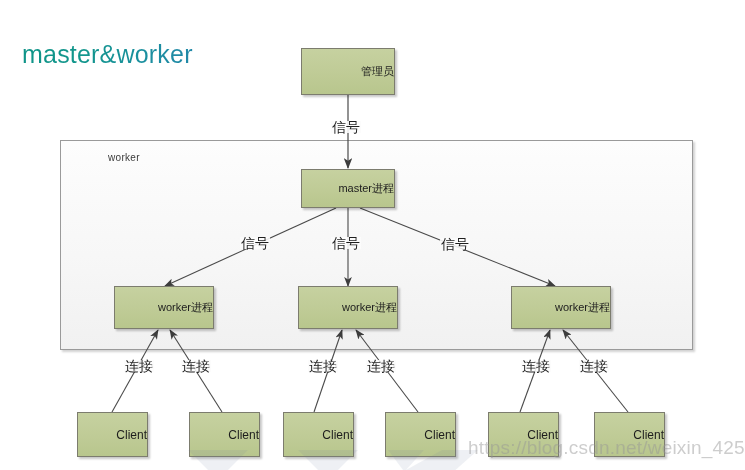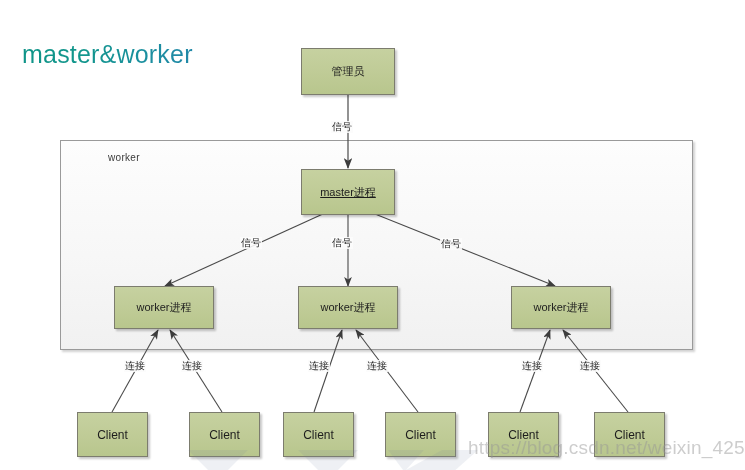--- a/index.html
+++ b/index.html
@@ -57,31 +57,31 @@
 
   
   .node {
     position: absolute;
     background: linear-gradient(180deg, #c6d1a0 0%, #bfcb96 55%, #b8c68d 100%);
     border: 1px solid #7c7c6e;
     box-shadow: 2px 2px 2px rgba(0,0,0,0.22);
     box-sizing: border-box;
     display: flex;
     align-items: center;
-    justify-content: center;
+    justify-content: flex-end;
     color: #1d1d1d;
     font-size: 11px;
     white-space: nowrap;
   }
   .node.small { font-size: 12px; }
 
   
   .edge-label {
     position: absolute;
-    font-size: 10px;
+    font-size: 14px;
     color: #1f1f1f;
     background: rgba(252,252,252,0.88);
     padding: 0 1px;
     white-space: nowrap;
     line-height: 12px;
   }
 
   
   #edges {
     position: absolute;
@@ -146,21 +146,21 @@
 
     <line x1="520" y1="412" x2="550" y2="330" stroke="#4a4a4a" stroke-width="1.1" marker-end="url(#arrowhead)"></line>
 
     <line x1="628" y1="412" x2="563" y2="330" stroke="#4a4a4a" stroke-width="1.1" marker-end="url(#arrowhead)"></line>
   </svg>
 
   <div class="node" style="left:301px; top:48px; width:94px; height:47px;">
     <span>管理员</span>
   </div>
 
-  <div class="node" style="left:301px; top:169px; width:94px; height:46px;text-decoration:underline;">
+  <div class="node" style="left:301px; top:169px; width:94px; height:39px;">
     <span>master进程</span>
   </div>
 
   <div class="node" style="left:114px; top:286px; width:100px; height:43px;">
     <span>worker进程</span>
   </div>
   <div class="node" style="left:298px; top:286px; width:100px; height:43px;">
     <span>worker进程</span>
   </div>
   <div class="node" style="left:511px; top:286px; width:100px; height:43px;">

